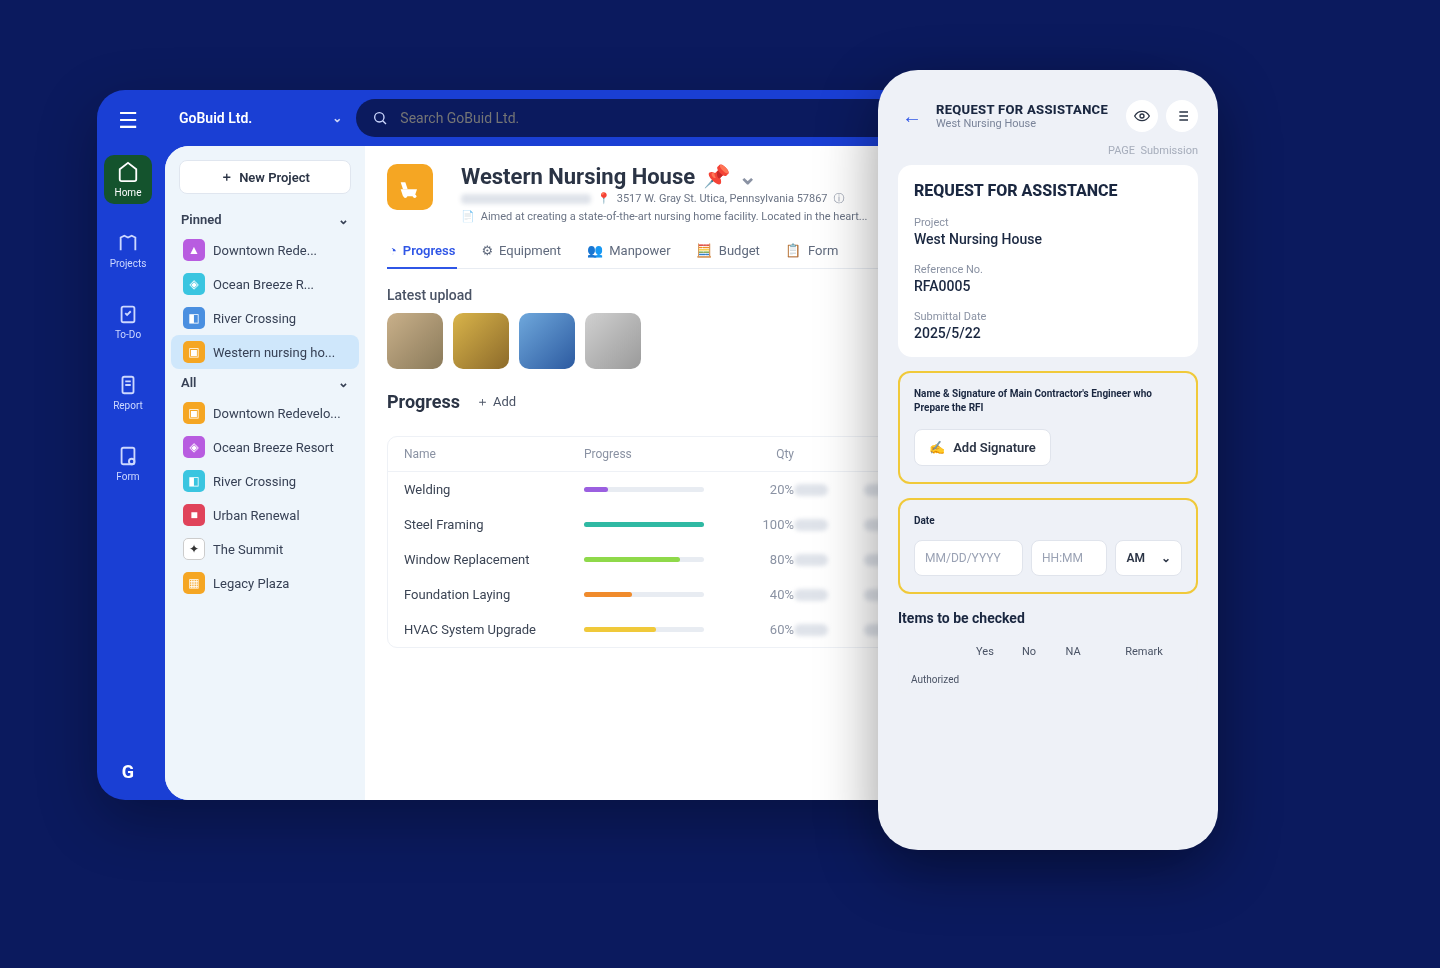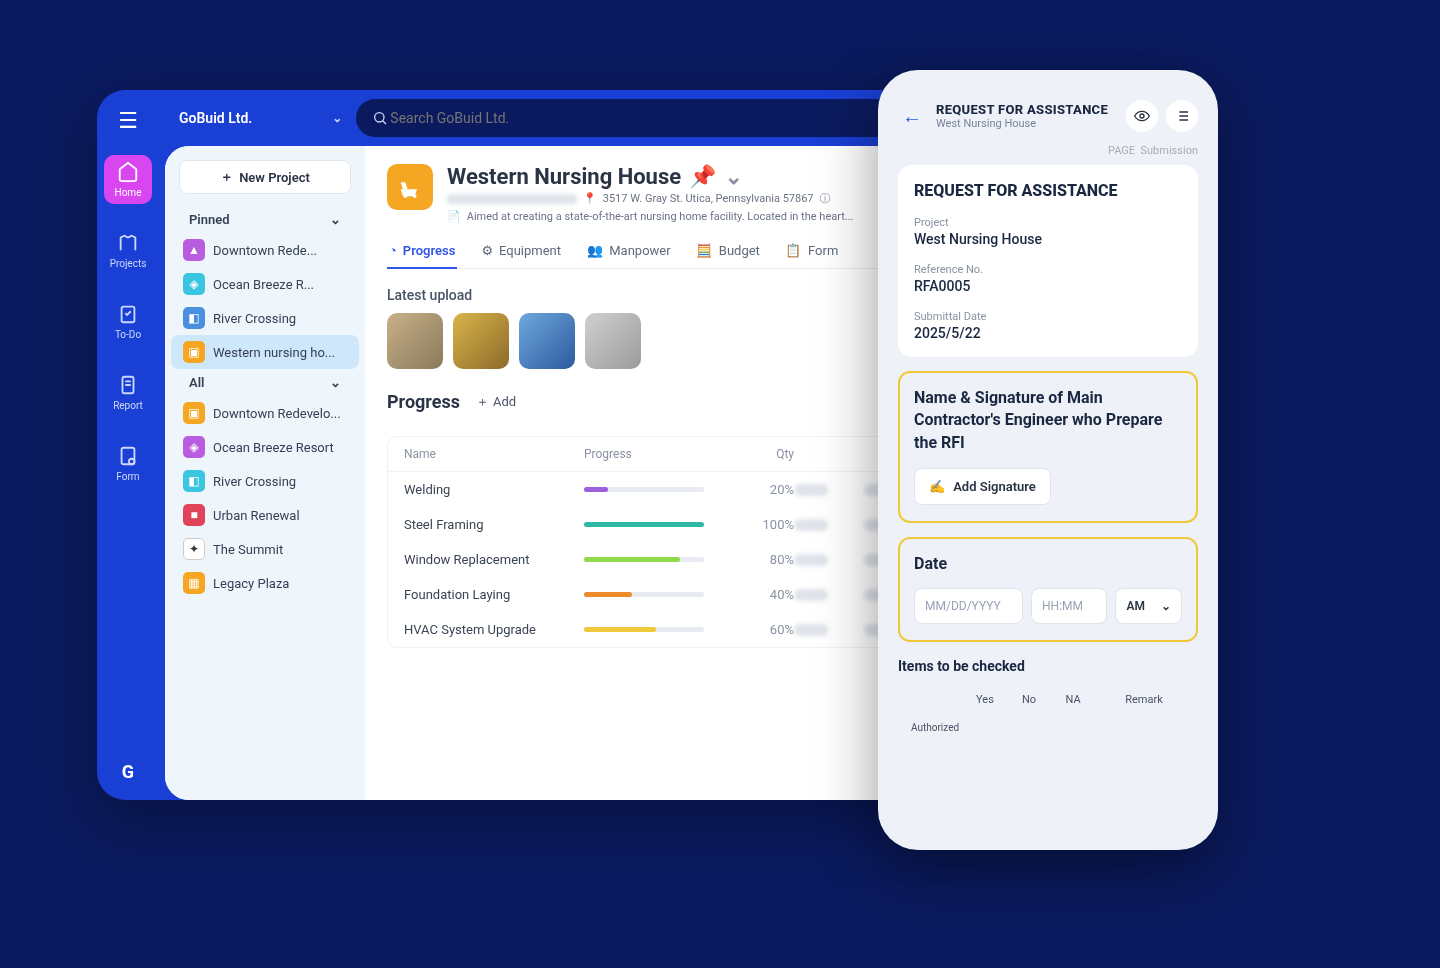--- a/index.html
+++ b/index.html
@@ -1,38 +1,38 @@
 <!DOCTYPE html>
 <html><head>
 <meta charset="utf-8">
 <style>
 *{box-sizing:border-box;margin:0;padding:0;font-family:-apple-system,BlinkMacSystemFont,"Segoe UI",Roboto,sans-serif}
 body{background:#0b1a5e;width:1440px;height:968px;position:relative;overflow:hidden}
 .desktop{position:absolute;left:97px;top:90px;width:1060px;height:710px;background:#1a3fd4;border-radius:28px;display:flex;box-shadow:0 20px 60px rgba(0,0,0,.3)}
 .iconrail{width:62px;display:flex;flex-direction:column;align-items:center;padding-top:18px;gap:22px;color:#fff}
 .iconrail .ham{font-size:22px}
 .nav-item{display:flex;flex-direction:column;align-items:center;gap:4px;font-size:10px;color:#cdd8ff;padding:6px 4px;border-radius:10px;width:48px}
-.nav-item.active{background:#d946ef;color:#fff}
+.nav-item.active{background:#14532d;color:#fff}
 .nav-item svg{width:22px;height:22px}
 .brandlogo{margin-top:auto;margin-bottom:18px;font-size:18px;font-weight:700;color:#fff}
 .desk-right{flex:1;display:flex;flex-direction:column}
 .topbar{height:56px;display:flex;align-items:center;padding:0 20px;gap:14px;color:#fff}
 .company{font-size:14px;font-weight:600;display:flex;align-items:center;gap:80px}
 .company .chev{opacity:.8;font-size:12px}
-.searchbox{flex:1;background:#0b1a5e;border-radius:22px;height:38px;display:flex;align-items:center;padding:0 16px;gap:2px;color:#cdd8ff}
+.searchbox{flex:1;background:#0b1a5e;border-radius:22px;height:38px;display:flex;align-items:center;padding:0 16px;gap:12px;color:#cdd8ff}
 .searchbox input{background:transparent;border:none;outline:none;color:#cdd8ff;font-size:14px;flex:1}
 .panel{flex:1;background:#fff;border-radius:24px;margin:0 0 0 6px;display:flex;overflow:hidden}
 .left-list{width:200px;background:#eef5fb;display:flex;flex-direction:column;padding:14px 0}
 .newproj{margin:0 14px 12px;background:#fff;border:1px solid #e0e6ef;border-radius:8px;padding:7px 10px;font-size:13px;font-weight:600;display:flex;align-items:center;justify-content:center;gap:6px;color:#2b3445}
-.section-head{display:flex;align-items:center;justify-content:space-between;padding:6px 24px;font-size:13px;font-weight:600;color:#374155}
+.section-head{display:flex;align-items:center;justify-content:space-between;padding:6px 16px;font-size:13px;font-weight:600;color:#374155}
 .proj-item{display:flex;align-items:center;gap:8px;padding:6px 12px;font-size:13px;color:#374155;margin:0 6px;border-radius:8px;white-space:nowrap;overflow:hidden;text-overflow:ellipsis}
 .proj-item.sel{background:#cfe7fb}
 .picon{width:22px;height:22px;border-radius:5px;display:flex;align-items:center;justify-content:center;font-size:12px;color:#fff;flex-shrink:0}
 .main{flex:1;padding:18px 22px;display:flex;flex-direction:column;overflow:hidden}
-.proj-head{display:flex;gap:14px}
+.proj-head{display:flex;gap:28px}
 .proj-logo{width:46px;height:46px;border-radius:10px;background:#f5a623;display:flex;align-items:center;justify-content:center}
 .proj-title{font-size:22px;font-weight:700;color:#2b3445;display:flex;align-items:center;gap:8px}
 .proj-meta{font-size:11px;color:#6b7485;margin-top:2px;display:flex;align-items:center;gap:6px}
 .blurline{height:10px;width:130px;border-radius:4px;background:#dfe3ea;filter:blur(2px)}
 .desc{font-size:11px;color:#6b7485;margin-top:4px;display:flex;gap:6px;align-items:center}
 .tabs{display:flex;gap:22px;margin-top:14px;border-bottom:1px solid #e8ecf2;font-size:13px;color:#606a7d}
 .tab{display:flex;align-items:center;gap:6px;padding:6px 2px 10px;position:relative}
 .tab.active{color:#2f56e6;font-weight:600}
 .tab.active::after{content:"";position:absolute;left:0;right:0;bottom:-1px;height:2px;background:#2f56e6}
 .section-label{font-size:14px;color:#4a5365;margin-top:18px;font-weight:500}
@@ -58,21 +58,21 @@
 .m-title{font-size:13px;font-weight:800;color:#1a2740;letter-spacing:.3px}
 .m-sub{font-size:11px;color:#7a8499}
 .m-actions{display:flex;gap:8px}
 .m-iconbtn{width:32px;height:32px;border-radius:50%;background:#fff;display:flex;align-items:center;justify-content:center;color:#2b3445}
 .pagetag{text-align:right;font-size:11px;color:#a6adbb;margin-top:12px}
 .formcard{background:#fff;border-radius:14px;margin-top:8px;padding:16px}
 .formcard h2{font-size:16px;font-weight:800;color:#1a2740;margin-bottom:12px}
 .fld-label{font-size:11px;color:#8a92a3;margin-top:16px}
 .fld-val{font-size:14px;color:#1a2740;font-weight:500;margin-top:2px}
 .yellowbox{border:2px solid #f0c93a;border-radius:12px;margin-top:14px;padding:14px 14px 16px}
-.yellowbox .qlabel{font-size:16px;font-weight:700;color:#1a2740;line-height:1.4}
+.yellowbox .qlabel{font-size:10px;font-weight:700;color:#1a2740;line-height:1.4}
 .sigbtn{margin-top:14px;background:#fff;border:1px solid #e0e4ec;border-radius:8px;padding:10px 14px;font-size:13px;font-weight:600;color:#2b3445;display:inline-flex;align-items:center;gap:8px}
 .dateinputs{display:flex;gap:8px;margin-top:12px}
 .dinp{border:1px solid #e0e4ec;border-radius:8px;padding:10px 10px;font-size:12px;color:#9aa2b4;background:#fff}
 .dinp.wide{flex:1.6}
 .dinp.med{flex:1}
 .dinp.sel{display:flex;align-items:center;gap:16px;color:#2b3445;font-weight:600}
 .checkhead{font-size:14px;font-weight:700;color:#1a2740;margin-top:16px}
 .checktable{margin-top:10px;border:1px solid #eef1f6;border-radius:8px;font-size:11px;color:#4a5365}
 .ctrow{display:grid;grid-template-columns:60px 44px 44px 44px 1fr;text-align:center;padding:8px 4px}
 .ctrow:first-child{color:#4a5365}

